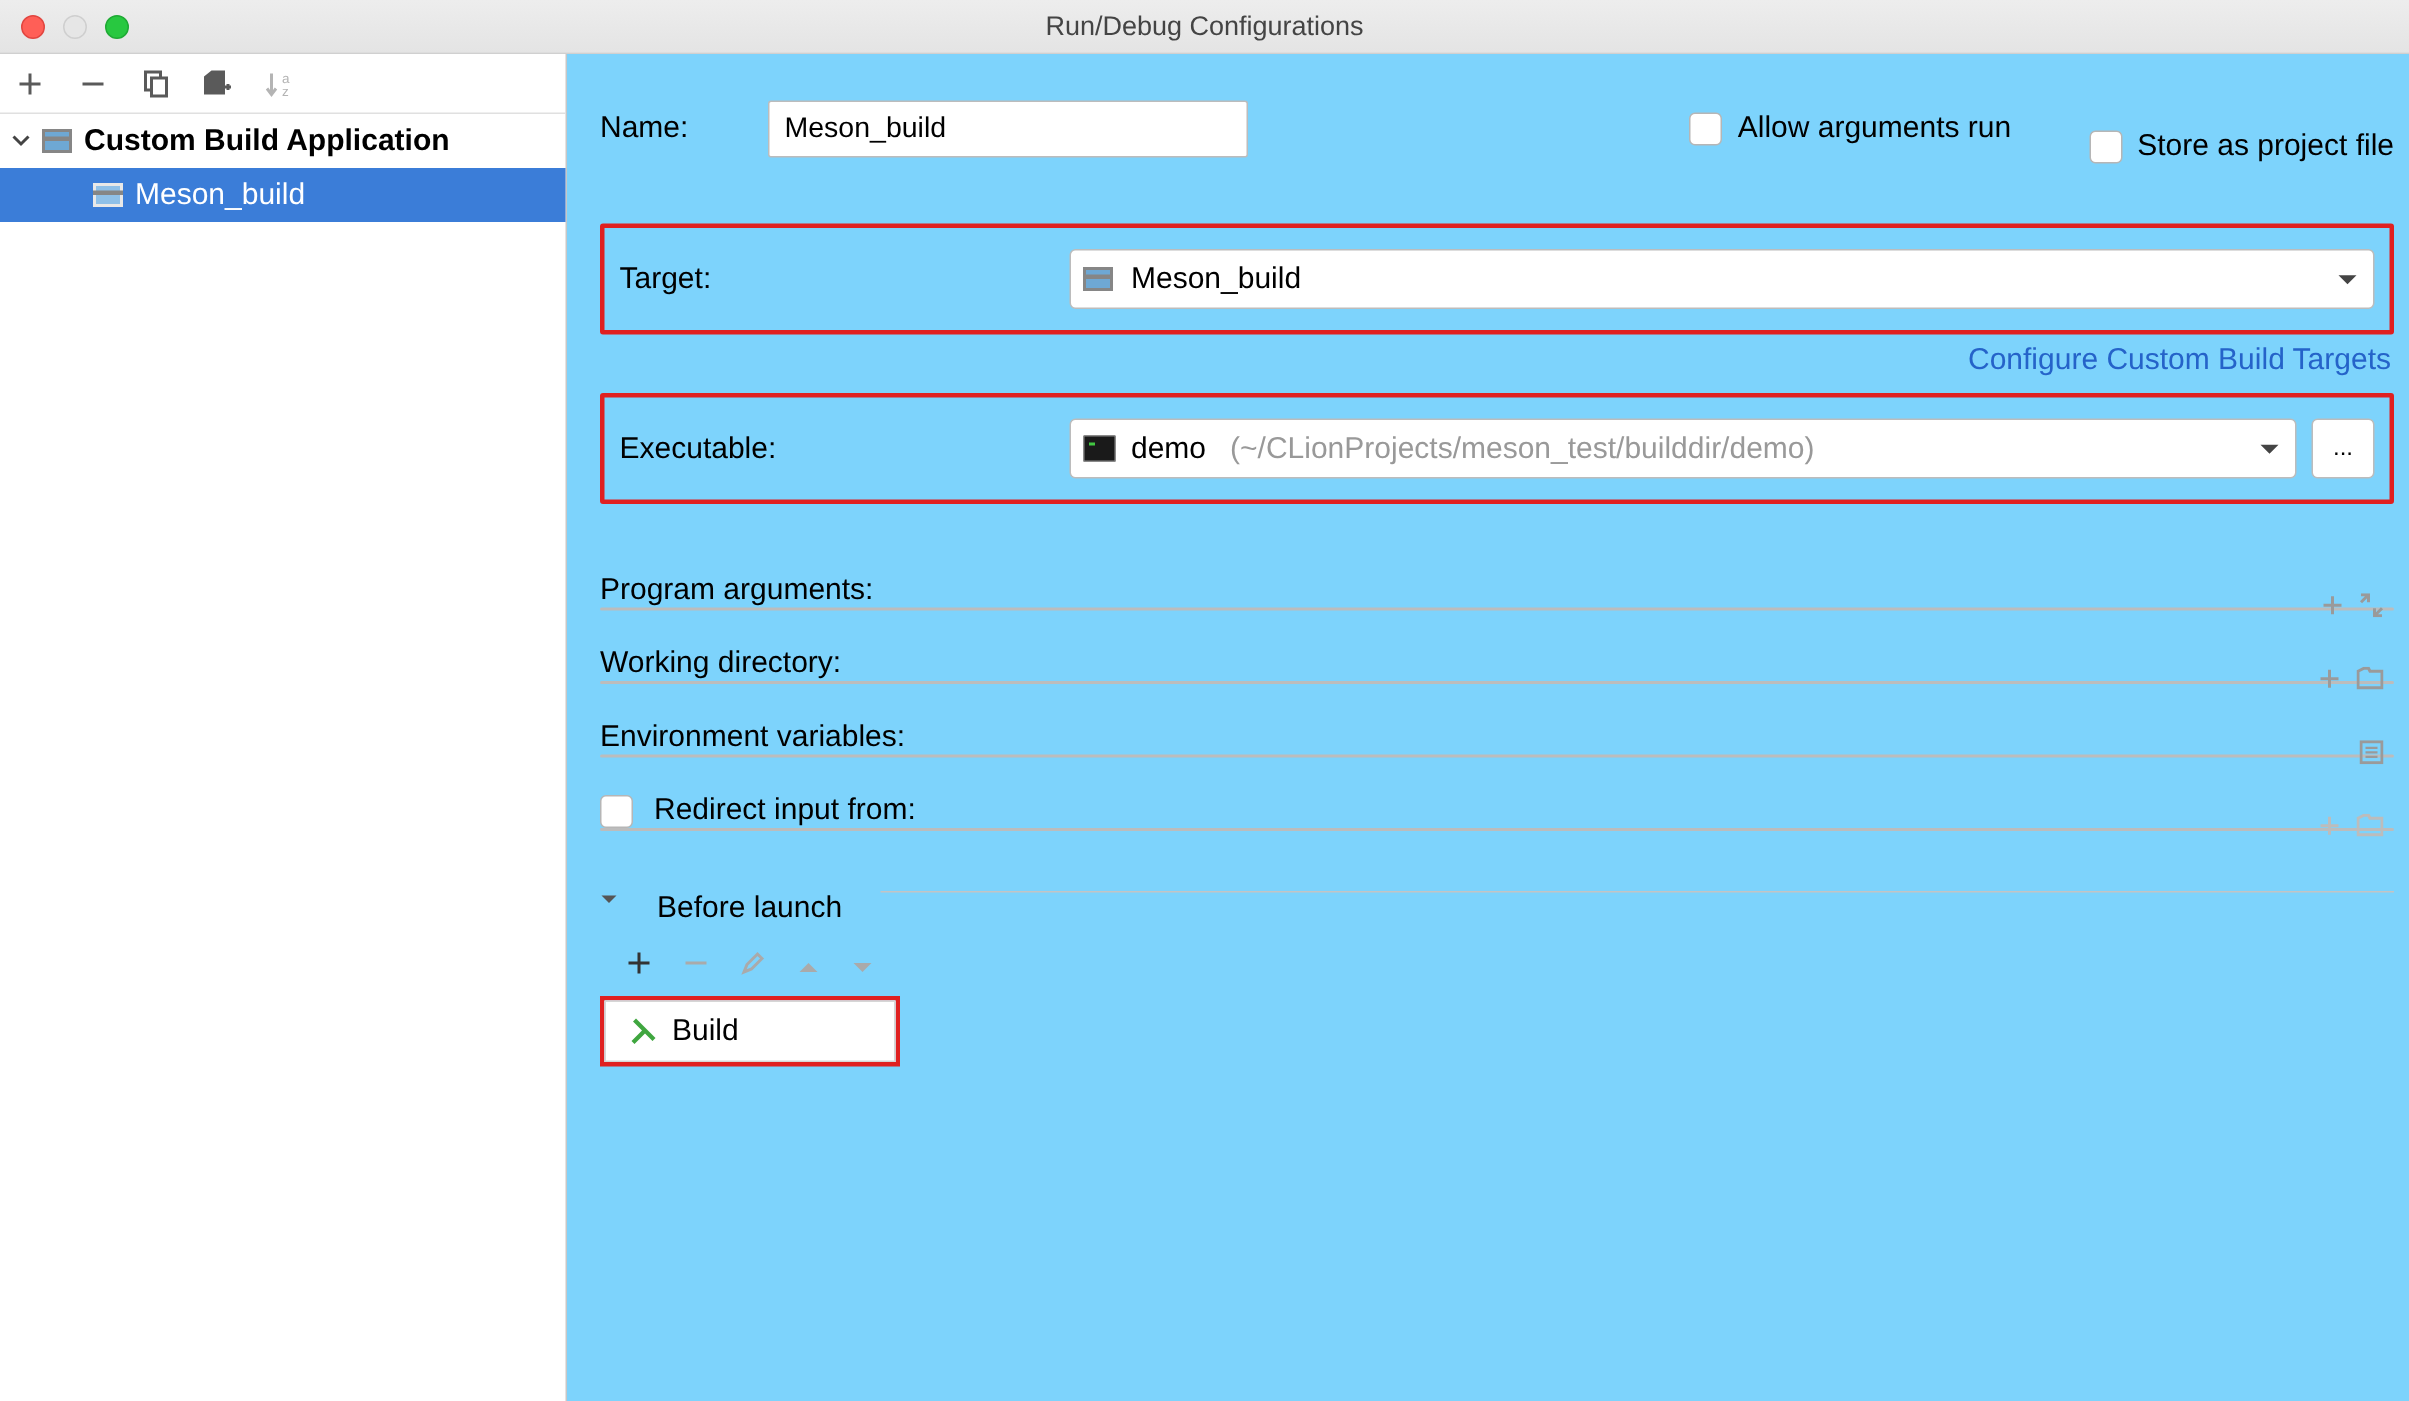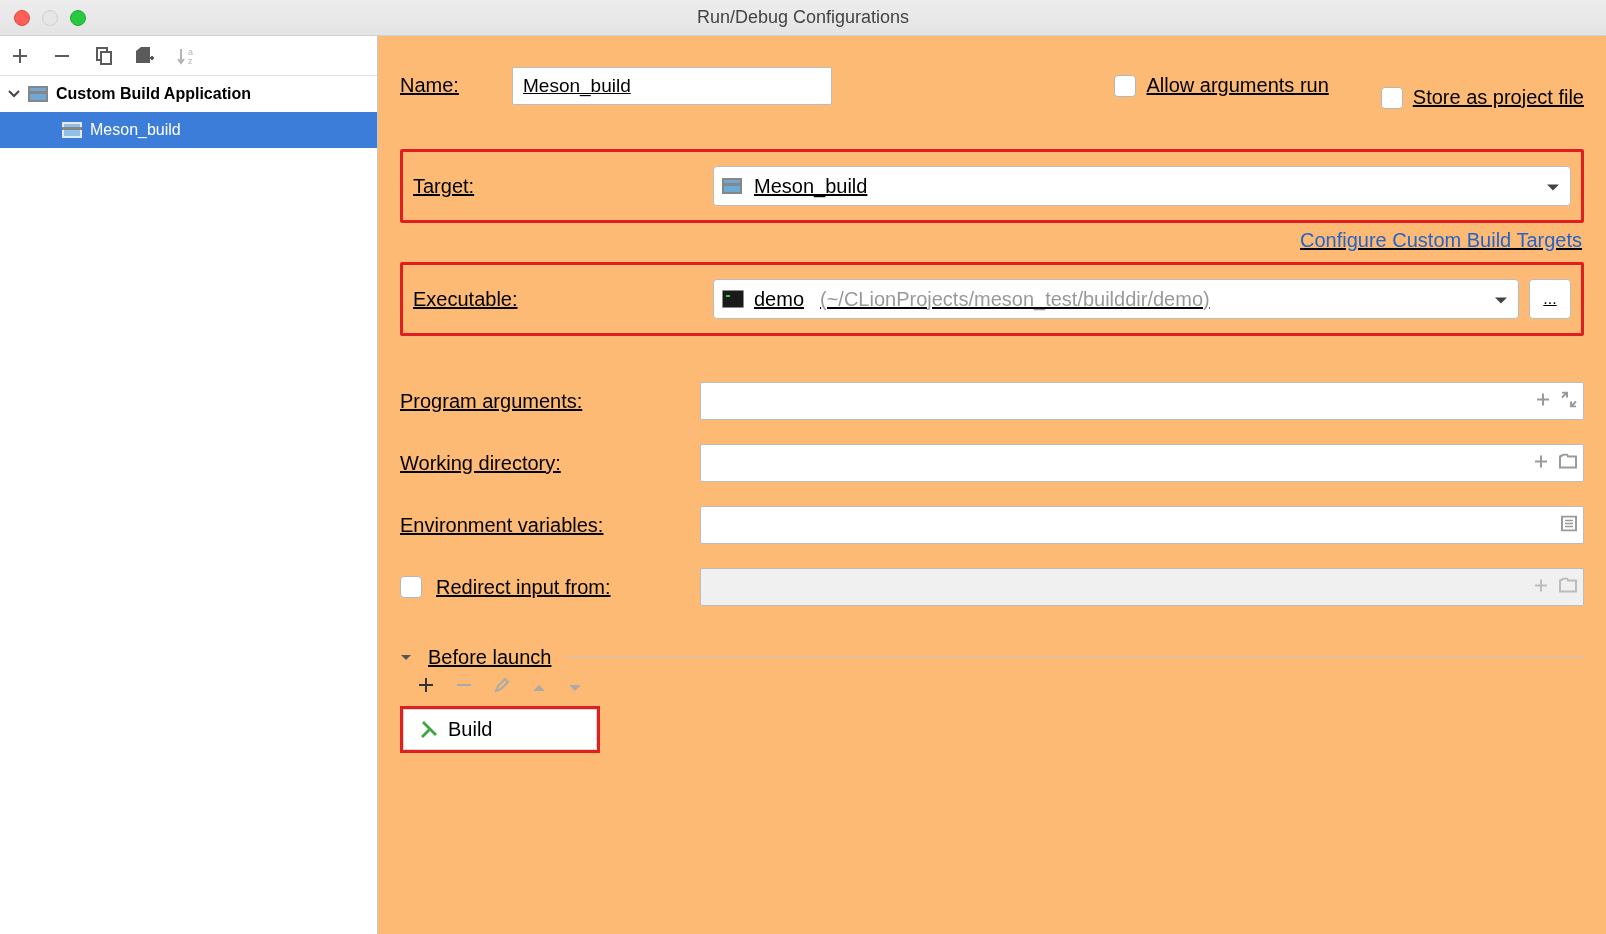--- a/index.html
+++ b/index.html
@@ -63,21 +63,21 @@
     .tb-btn {
       width: 24px;
       height: 24px;
       display: flex;
       align-items: center;
       justify-content: center;
       color: #666;
       cursor: pointer;
     }
     .tb-btn svg { display: block; }
-    .tree { flex: 1; font-size: 16px; }
+    .tree { flex: 1; font-size: 20px; }
     .tree-row {
       display: flex;
       align-items: center;
       height: 36px;
       padding-left: 6px;
       gap: 6px;
     }
     .tree-arrow {
       width: 16px;
       height: 16px;
@@ -100,24 +100,23 @@
       left: -2px;
       top: 3px;
       width: 20px;
       height: 3px;
       background: #868686;
     }
     .tree-row.selrow { background:#3b7dd8; color:#fff; }
     .tree-child { padding-left: 62px; }
     .content {
       flex: 1;
-      background: #fdba74;
-      padding: 20px 22px 0 22px;
+      background: #7dd3fc;
+      padding: 20px 10px 0 22px;
       overflow-y: auto;
-      text-decoration: underline;
     }
     .row {
       display: flex;
       align-items: center;
       margin-bottom: 22px;
     }
     .row-name { margin-top: 6px; margin-bottom: 40px; }
     .lbl-col {
       width: 300px;
       font-size: 20px;
@@ -214,22 +213,22 @@
       border-radius: 4px;
       margin-left: 10px;
       display: flex;
       align-items: center;
       justify-content: center;
       font-size: 16px;
       cursor: pointer;
     }
     .formrow {
       display: flex;
-      align-items: center;
       margin-bottom: 24px;
+      flex-direction: column;
     }
     .wide-input {
       flex: 1;
       height: 38px;
       background: #fff;
       border: 1px solid #bcbcbc;
       border-radius: 2px;
       position: relative;
     }
     .disabled-input { background: #f0f0f0; }
@@ -252,23 +251,24 @@
       color: #9a9a9a;
     }
     .chk-inline {
       display: flex;
       align-items: center;
       gap: 14px;
       margin-bottom: 24px;
     }
     .section-header {
       display: flex;
-      align-items: center;
-      gap: 16px;
+      align-items: flex-start;
+      gap: 26px;
       margin-top: 40px;
+      margin-bottom: 10px;
     }
     .section-header .line {
       flex: 1;
       height: 1px;
       background: #c4c4c4;
     }
     .bl-toolbar {
       display: flex;
       gap: 22px;
       padding: 6px 18px;

